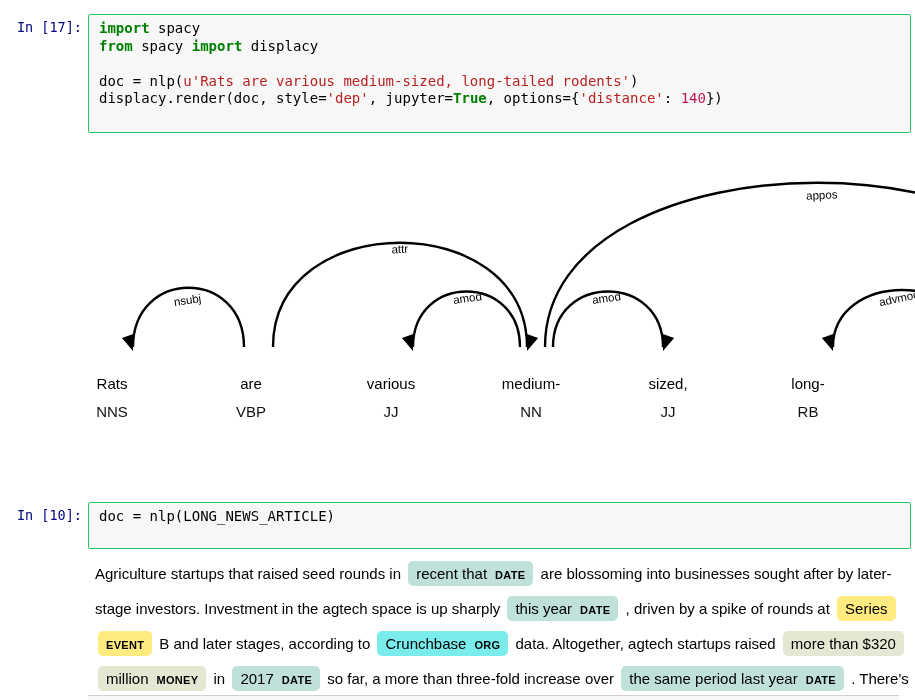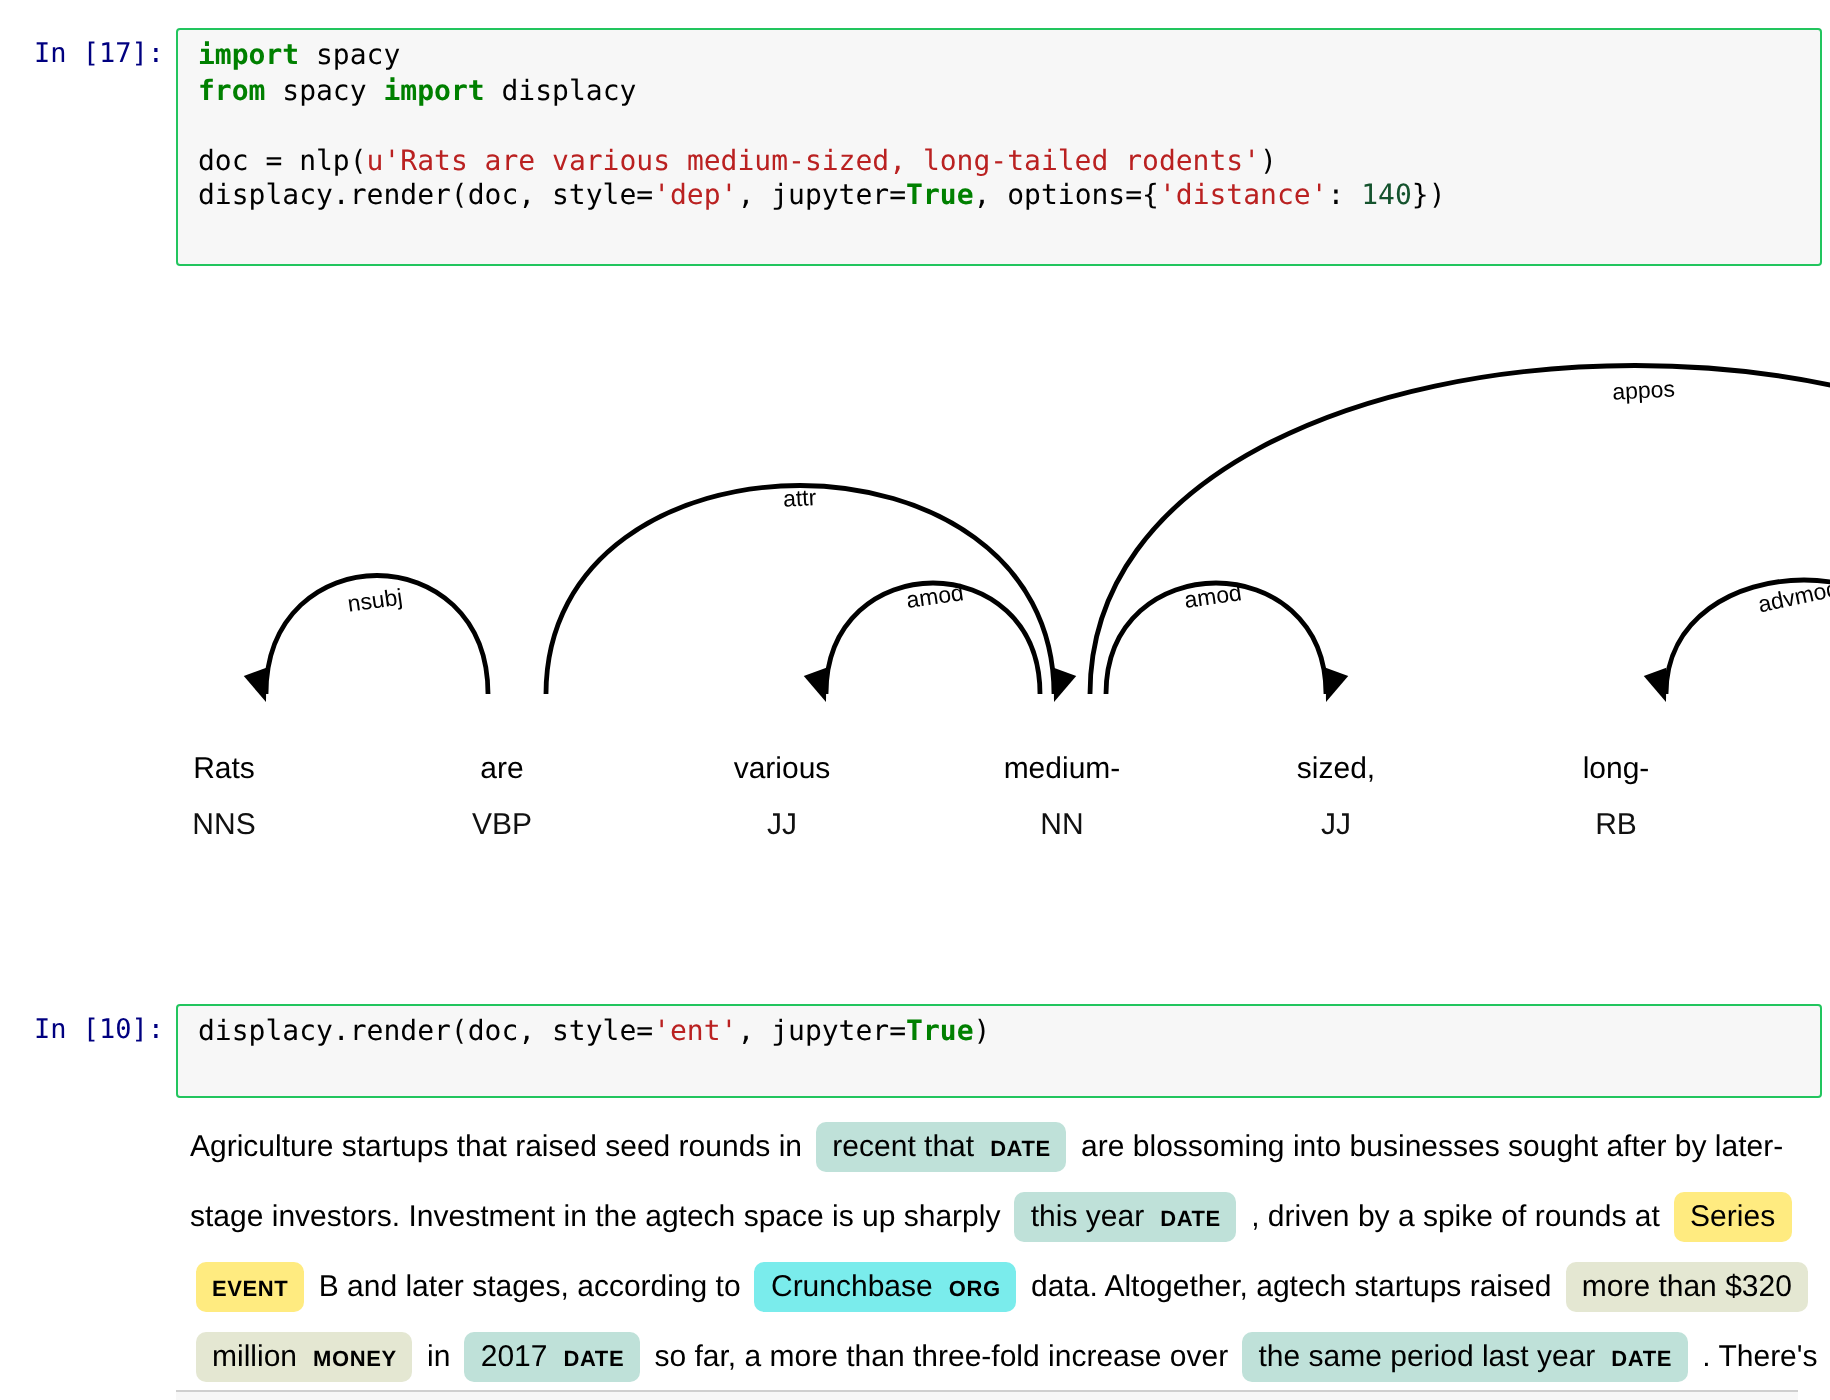--- a/index.html
+++ b/index.html
@@ -8,21 +8,21 @@
 
   
   .prompt{position:absolute;left:0;width:82px;text-align:right;
           font-family:"DejaVu Sans Mono",monospace;font-size:13.5px;color:#000080;}
   .code-box{position:absolute;left:88px;width:811px;background:#f7f7f7;
             border:1px solid #22c55e;border-radius:2px;padding:5px 0 0 10px;
             font-family:"DejaVu Sans Mono",monospace;font-size:14px;line-height:17.6px;}
   .code-line{white-space:pre;}
   .tok-kw{color:#008000;font-weight:bold;}
   .tok-str{color:#BA2121;}
-  .tok-num{color:#14532d;}
+  .tok-num{color:#be185d;}
   .tok-pl{color:#000;}
 
   
   .dep-wrap{position:absolute;left:0;top:150px;width:915px;height:290px;}
   .dep-wrap svg{display:block;}
   .dep-word{font-family:"Liberation Sans",sans-serif;font-size:15px;fill:#000;}
   .dep-tag{font-family:"Liberation Sans",sans-serif;font-size:15px;fill:#111;}
   .dep-label{font-family:"Liberation Sans",sans-serif;font-size:11.5px;fill:#000;}
   .dep-arc{fill:none;stroke:#000;stroke-width:2.4px;}
 
@@ -83,21 +83,21 @@
         <text class="dep-tag" x="531" y="267" text-anchor="middle">NN</text>
         <text class="dep-word" x="668" y="239" text-anchor="middle">sized,</text>
         <text class="dep-tag" x="668" y="267" text-anchor="middle">JJ</text>
         <text class="dep-word" x="808" y="239" text-anchor="middle">long-</text>
         <text class="dep-tag" x="808" y="267" text-anchor="middle">RB</text>
       </svg>
   </div>
 
   <div class="prompt" style="top:507px">In [10]:</div>
   <div class="code-box" style="top:502px;height:40px">
-      <div class="code-line"><span class="tok-pl">displacy.render(doc, style=</span><span class="tok-str">'ent'</span><span class="tok-pl">, jupyter=</span><span class="tok-kw">True</span><span class="tok-pl">)</span></div>
+      <div class="code-line"><span class="tok-pl">doc = nlp(LONG_NEWS_ARTICLE)</span></div>
     </div>
 
   <div class="ner" id="ner">
       <div class="ent-line"><span class="ent-text">Agriculture startups that raised seed rounds in </span><mark class="ent-mark" style="background: rgb(191, 225, 217);"><span>recent that</span><span class="ent-label">DATE</span></mark><span class="ent-text"> are blossoming into businesses sought after by later-</span></div>
       <div class="ent-line"><span class="ent-text">stage investors. Investment in the agtech space is up sharply </span><mark class="ent-mark" style="background: rgb(191, 225, 217);"><span>this year</span><span class="ent-label">DATE</span></mark><span class="ent-text"> , driven by a spike of rounds at </span><mark class="ent-mark" style="background: rgb(255, 235, 128);"><span>Series</span></mark></div>
       <div class="ent-line"><mark class="ent-mark" style="background: rgb(255, 235, 128);"><span class="ent-label first-label">EVENT</span></mark><span class="ent-text"> B and later stages, according to </span><mark class="ent-mark" style="background: rgb(122, 236, 236);"><span>Crunchbase</span><span class="ent-label">ORG</span></mark><span class="ent-text"> data. Altogether, agtech startups raised </span><mark class="ent-mark" style="background: rgb(228, 231, 210);"><span>more than $320</span></mark></div>
       <div class="ent-line"><mark class="ent-mark" style="background: rgb(228, 231, 210);"><span>million</span><span class="ent-label">MONEY</span></mark><span class="ent-text"> in </span><mark class="ent-mark" style="background: rgb(191, 225, 217);"><span>2017</span><span class="ent-label">DATE</span></mark><span class="ent-text"> so far, a more than three-fold increase over </span><mark class="ent-mark" style="background: rgb(191, 225, 217);"><span>the same period last year</span><span class="ent-label">DATE</span></mark><span class="ent-text"> . There's</span></div>
     </div>
 
   <div class="next-cell-strip"></div>

